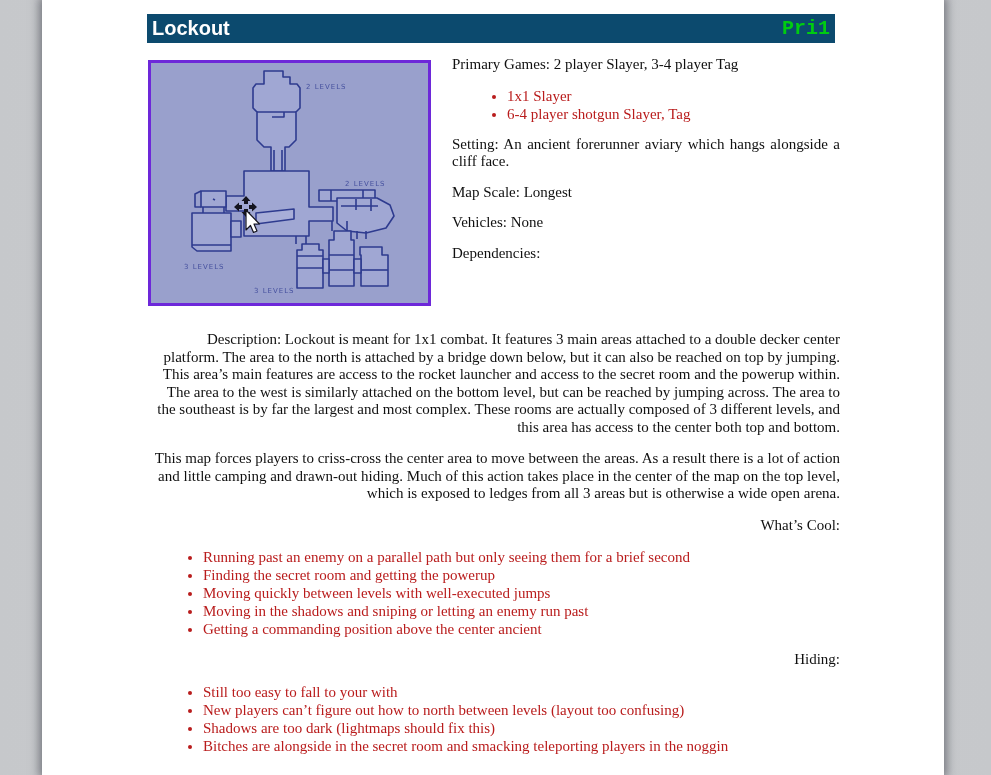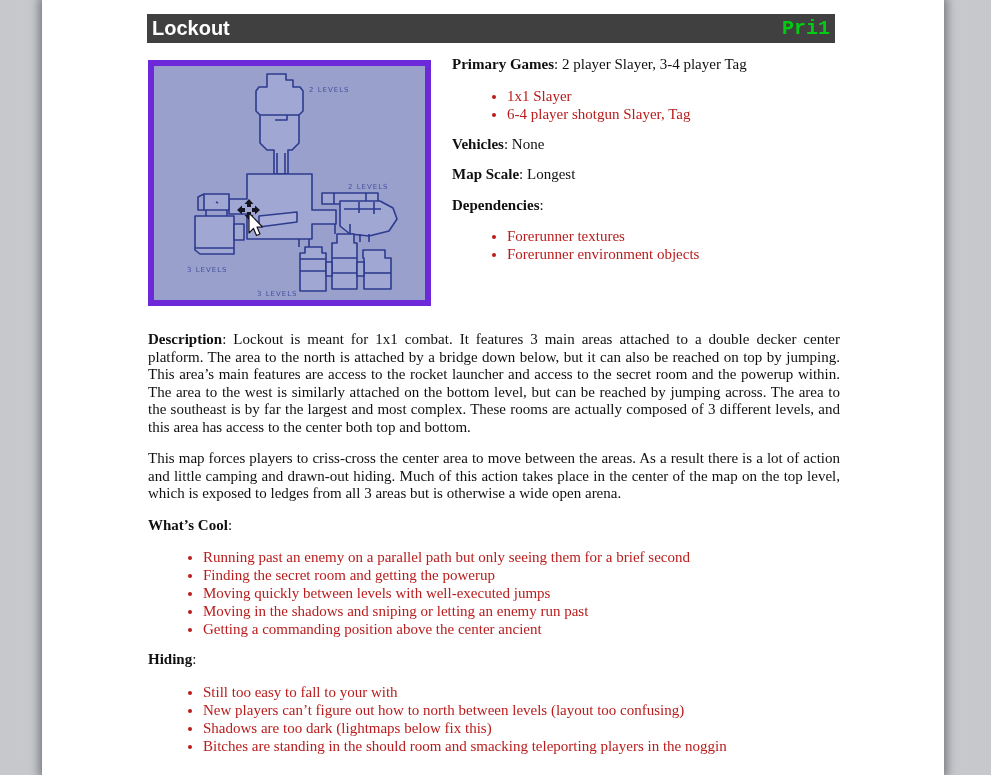--- a/index.html
+++ b/index.html
@@ -22,44 +22,44 @@
     padding:0 5px;
     font-family:"Liberation Sans", sans-serif;
     font-weight:bold; font-size:20px;
   }
   .title-bar .doc-title { color:#ffffff; }
   .title-bar .priority { }
   
   .cols { margin:17px 0 0 106px; width:692px; display:flex; gap:21px; }
   .map-figure {
     width:283px; height:246px; flex:0 0 283px;
-    border:6px solid #6d28d9;
+    border:3px solid #6d28d9;
   }
   .map-figure svg { display:block; }
   .map-label {
     font-family:"DejaVu Sans", sans-serif; font-size:7px; letter-spacing:1px;
     text-transform:uppercase; fill:#46519f;
   }
   .right-col { width:388px; margin-top:-4px; font-size:15px; line-height:17.5px; color:#101010; }
   .right-col p { margin:0 0 13px 0; }
   .just { text-align:justify; }
-  b.lbl { font-weight:bold; }
+  b.lbl { font-weight:normal; }
   ul { margin:13px 0 13px 0; padding-left:55px; list-style:disc; }
   li { line-height:18px; font-size:15px; color:#b91c1c; }
   
   .body-text { margin:25px 0 0 106px; width:692px; font-size:15px; line-height:17.5px; color:#101010; }
-  .body-text p { margin:0 0 14px 0; }
+  .body-text p { margin:0 0 14px 0;text-align:right; }
 </style>
 </head>
 <body>
 
 <div class="stage">
   <div class="page">
 
-    <div class="title-bar" style="background:#404040;">
+    <div class="title-bar" style="background:#0c4a6e;">
       <span class="doc-title">Lockout</span>
       <span class="priority" style="color:#00cc11;font-family:Liberation Mono, monospace;">Pri1</span>
     </div>
 
     <div class="cols">
       <div class="map-figure" style="background:#99a0cc;">
         <svg width="277" height="240" viewBox="0 0 277 240" xmlns="http://www.w3.org/2000/svg">
           <g stroke="#2e3b8f" stroke-width="1.6" fill="#a0a7d3" stroke-linejoin="round">
 
             <path d="M113,8 L132,8 L132,14 L139,14 L139,21 L146,21 L149,25 L149,45 L145,49 L145,77 L138,84 L134,84 L134,108 L120,108 L120,84 L113,84 L106,77 L106,49 L102,45 L102,25 L105,21 L113,21 Z"></path>
@@ -108,44 +108,41 @@
           </g>
         </svg>
       </div>
 
       <div class="right-col">
         <p><b class="lbl">Primary Games</b><span>: 2 player Slayer, 3-4 player Tag</span></p>
         <ul>
           <li>1x1 Slayer</li>
           <li>6-4 player shotgun Slayer, Tag</li>
         </ul>
+        <p class="just"><b class="lbl">Setting</b><span>: An ancient forerunner aviary which hangs alongside a cliff face.</span></p>
+        <p><b class="lbl">Map Scale</b><span>: Longest</span></p>
         <p><b class="lbl">Vehicles</b><span>: None</span></p>
-        <p><b class="lbl">Map Scale</b><span>: Longest</span></p>
         <p><b class="lbl">Dependencies</b><span>:</span></p>
-        <ul>
-          <li>Forerunner textures</li>
-          <li>Forerunner environment objects</li>
-        </ul>
       </div>
     </div>
 
     <div class="body-text">
       <p class="just"><b class="lbl">Description</b><span>: Lockout is meant for 1x1 combat. It features 3 main areas attached to a double decker center platform. The area to the north is attached by a bridge down below, but it can also be reached on top by jumping. This area’s main features are access to the rocket launcher and access to the secret room and the powerup within. The area to the west is similarly attached on the bottom level, but can be reached by jumping across. The area to the southeast is by far the largest and most complex. These rooms are actually composed of 3 different levels, and this area has access to the center both top and bottom.</span></p>
       <p class="just">This map forces players to criss-cross the center area to move between the areas. As a result there is a lot of action and little camping and drawn-out hiding. Much of this action takes place in the center of the map on the top level, which is exposed to ledges from all 3 areas but is otherwise a wide open arena.</p>
       <p><b class="lbl">What’s Cool</b><span>:</span></p>
       <ul>
         <li>Running past an enemy on a parallel path but only seeing them for a brief second</li>
         <li>Finding the secret room and getting the powerup</li>
         <li>Moving quickly between levels with well-executed jumps</li>
         <li>Moving in the shadows and sniping or letting an enemy run past</li>
         <li>Getting a commanding position above the center ancient</li>
       </ul>
       <p><b class="lbl">Hiding</b><span>:</span></p>
       <ul>
         <li>Still too easy to fall to your with</li>
         <li>New players can’t figure out how to north between levels (layout too confusing)</li>
-        <li>Shadows are too dark (lightmaps below fix this)</li>
-        <li>Bitches are standing in the should room and smacking teleporting players in the noggin</li>
+        <li>Shadows are too dark (lightmaps should fix this)</li>
+        <li>Bitches are alongside in the secret room and smacking teleporting players in the noggin</li>
       </ul>
     </div>
 
   </div>
 </div>
 
 </body></html>

